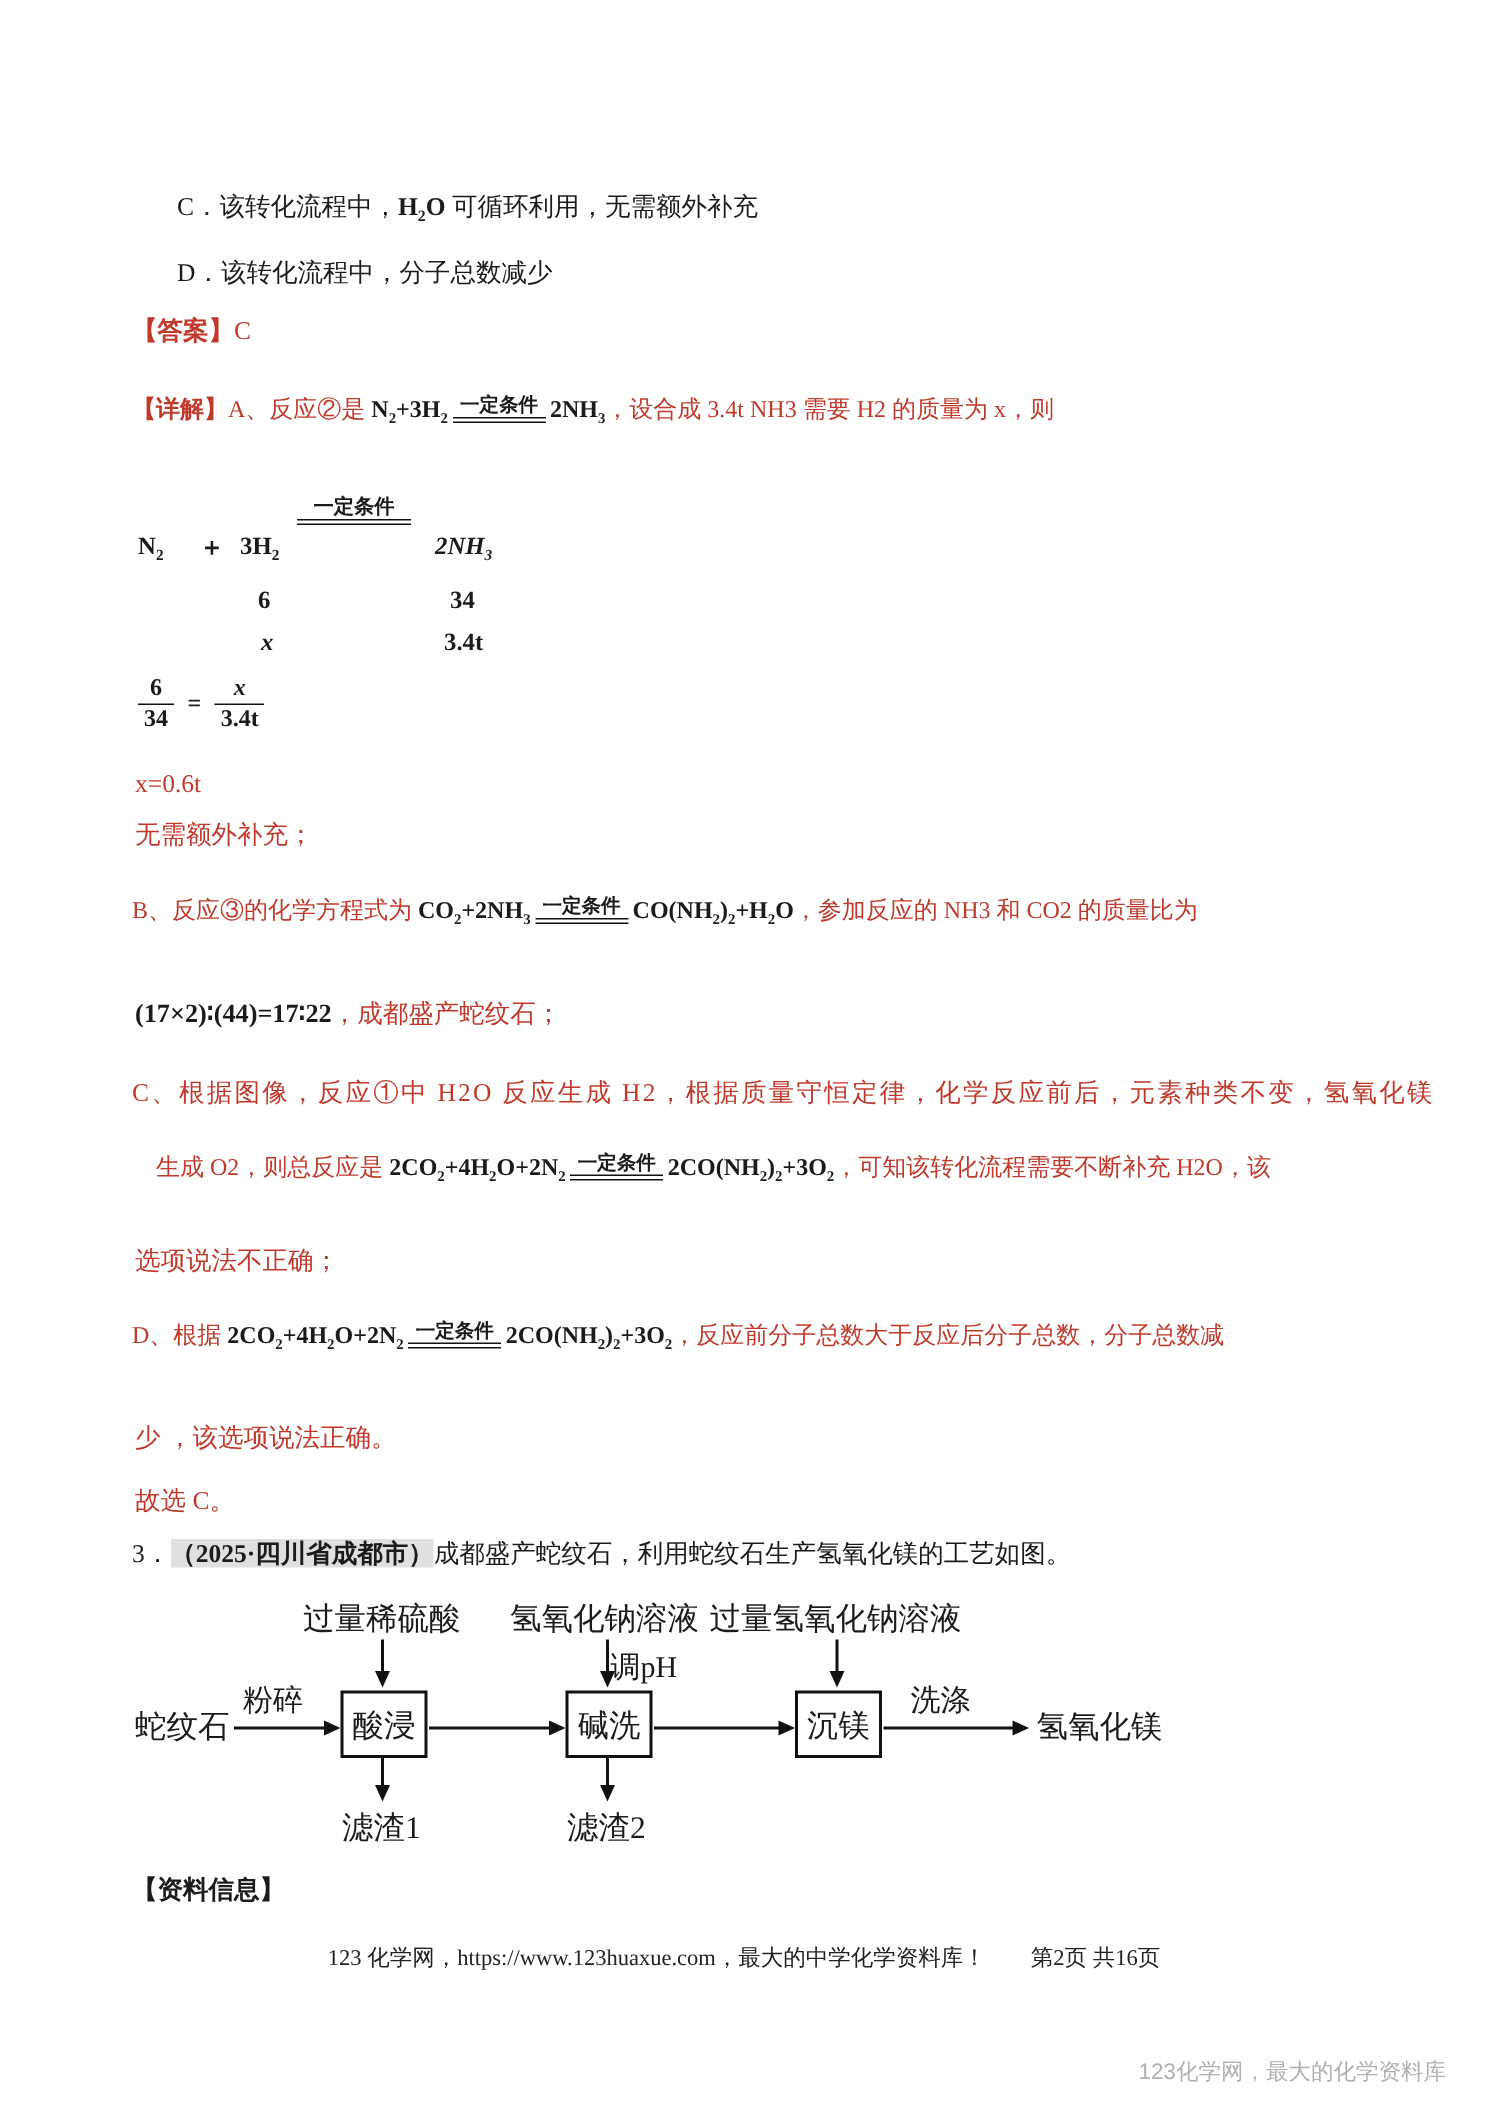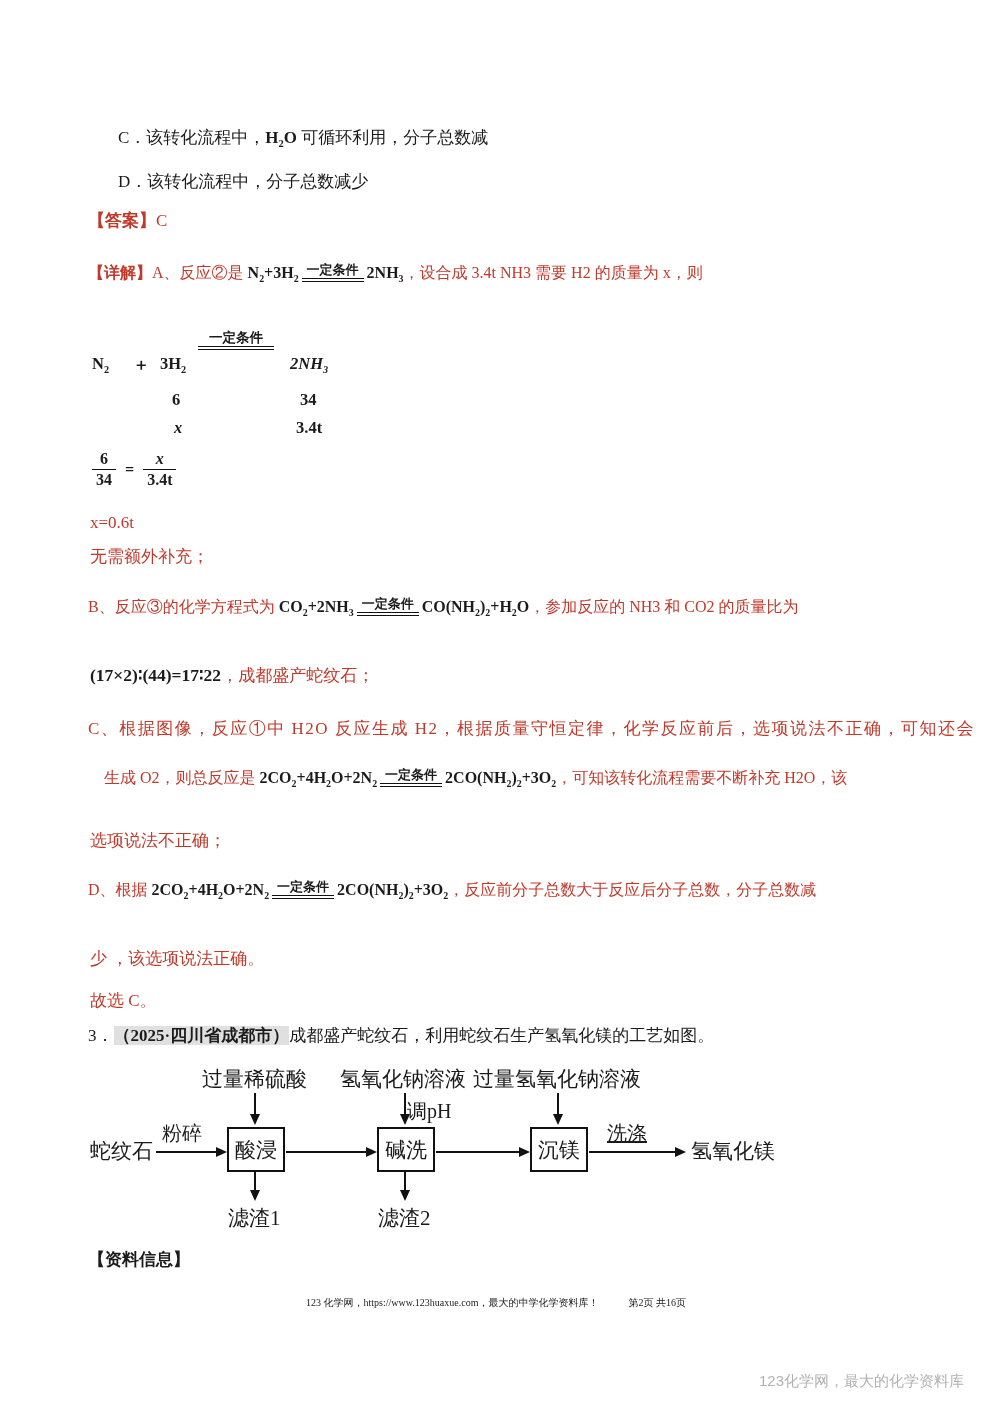--- a/index.html
+++ b/index.html
@@ -35,32 +35,32 @@
   .fc .lbl { position:absolute; white-space:nowrap; }
   .fc .small { font-size:20px; }
   .fcbox { position:absolute; width:54px; height:41px; border:2.4px solid #111;
            display:flex; align-items:center; justify-content:center; background:#fff; }
   .harrow { position:absolute; height:0; border-top:2.2px solid #111; }
   .harrow::after { content:""; position:absolute; right:-3px; top:-6.3px; width:0; height:0;
                    border-left:11px solid #111; border-top:5px solid transparent; border-bottom:5px solid transparent; }
   .varrow { position:absolute; width:0; border-left:2.2px solid #111; }
   .varrow::after { content:""; position:absolute; left:-6.3px; bottom:-3px; width:0; height:0;
                    border-top:11px solid #111; border-left:5px solid transparent; border-right:5px solid transparent; }
-  .footer { position:absolute; left:0; right:0; top:1296px; text-align:center; font-size:10px; color:#222; }
+  .footer { position:absolute; left:0; right:0; top:1296px; text-align:center; font-size:15px; color:#222; }
   .footer .pageinfo { margin-left:30px; }
   .watermark { position:absolute; right:28px; top:1372px; font-size:15px;
                color:var(--watermark,#b1b1b1); font-family:"Liberation Sans", sans-serif; }
 </style>
 </head>
 <body>
 
 <div class="page">
 
   <div class="abs t" style="left:118px; top:127px;">
-    <span>C．该转化流程中，</span><span class="chem"><span>H</span><sub>2</sub><span>O</span></span><span> 可循环利用，分子总数减</span>
+    <span>C．该转化流程中，</span><span class="chem"><span>H</span><sub>2</sub><span>O</span></span><span> 可循环利用，无需额外补充</span>
   </div>
 
   <div class="abs t" style="left:118px; top:171px;">
     <span>D．该转化流程中，分子总数减少</span>
   </div>
 
   <div class="abs t" style="left:88px; top:210px;">
     <span class="red b">【答案】</span><span class="red">C</span>
   </div>
 
@@ -107,21 +107,21 @@
   <div class="abs t tight" style="left:88px; top:597px;">
     <span class="red">B、反应③的化学方程式为</span>
     <span class="chem"><span>CO</span><sub>2</sub><span>+2NH</span><sub>3</sub></span><span class="condeq"><span class="condtop">一定条件</span><span class="dbl"></span></span><span class="chem"><span>CO(NH</span><sub>2</sub><span>)</span><sub>2</sub><span>+H</span><sub>2</sub><span>O</span></span><span class="red">，参加反应的 NH3 和 CO2 的质量比为</span>
   </div>
 
   <div class="abs t" style="left:90px; top:664px;">
     <span class="chem" style="font-size:17.5px;">(17×2)∶(44)=17∶22</span><span class="red">，成都盛产蛇纹石；</span>
   </div>
 
   <div class="abs t red" style="left:88px; top:718px; letter-spacing:1.5px;">
-    <span>C、根据图像，反应①中 H2O 反应生成 H2，根据质量守恒定律，化学反应前后，选项说法不正确，可知还会</span>
+    <span>C、根据图像，反应①中 H2O 反应生成 H2，根据质量守恒定律，化学反应前后，元素种类不变，氢氧化镁</span>
   </div>
 
   <div class="abs t tight" style="left:104px; top:768px;">
     <span class="red">生成 O2，则总反应是</span>
     <span class="chem"><span>2CO</span><sub>2</sub><span>+4H</span><sub>2</sub><span>O+2N</span><sub>2</sub></span><span class="condeq"><span class="condtop">一定条件</span><span class="dbl"></span></span><span class="chem"><span>2CO(NH</span><sub>2</sub><span>)</span><sub>2</sub><span>+3O</span><sub>2</sub></span><span class="red">，可知该转化流程需要不断补充 H2O，该</span>
   </div>
 
   <div class="abs t red" style="left:90px; top:830px;">
     <span>选项说法不正确；</span>
   </div>
@@ -161,21 +161,21 @@
         <span>酸浸</span>
       </span>
     <span class="harrow" style="left:196px; top:88px; width:88px;"></span>
     <span class="fcbox" style="left:287px; top:64px;">
         <span>碱洗</span>
       </span>
     <span class="harrow" style="left:346px; top:88px; width:91px;"></span>
     <span class="fcbox" style="left:440px; top:64px;align-items:center;">
         <span>沉镁</span>
       </span>
-    <span class="lbl small" style="left:517px; top:57px;text-decoration:underline;">洗涤</span>
+    <span class="lbl small" style="left:517px; top:57px;">洗涤</span>
     <span class="harrow" style="left:499px; top:88px; width:94px;"></span>
     <span class="lbl" style="left:601px; top:74px;text-align:right;">氢氧化镁</span>
 
     <span class="varrow" style="left:164px; top:109px; height:26px;"></span>
     <span class="varrow" style="left:314px; top:109px; height:26px;"></span>
     <span class="lbl" style="left:138px; top:141px;">滤渣1</span>
     <span class="lbl" style="left:288px; top:141px;">滤渣2</span>
   </div>
 
   <div class="abs t b" style="left:88px; top:1249px;">

